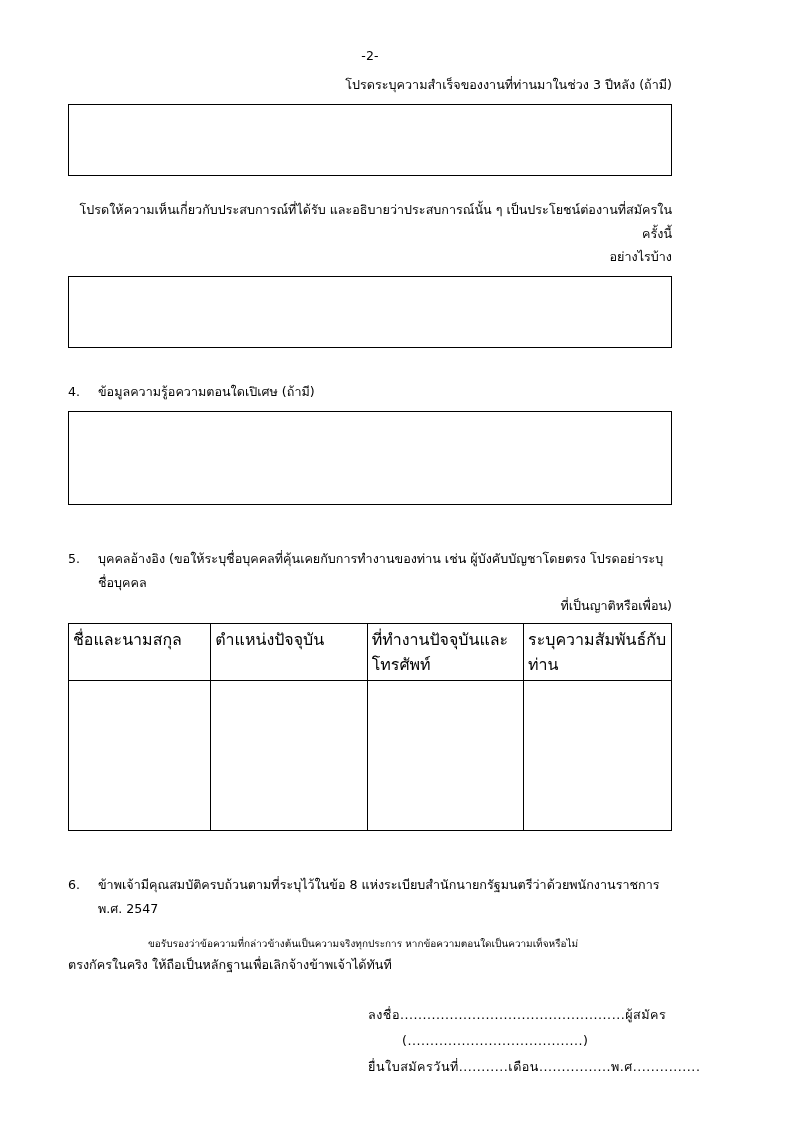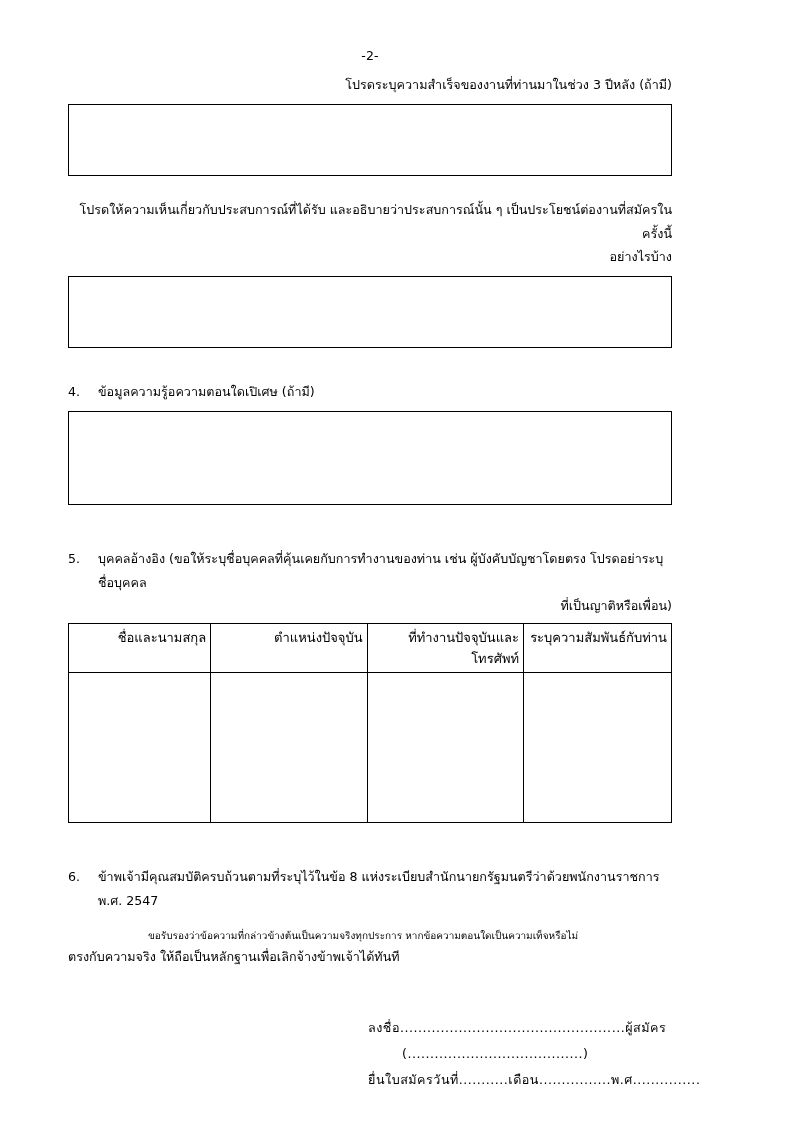--- a/index.html
+++ b/index.html
@@ -69,23 +69,23 @@
   table.ref-table {
     border-collapse: collapse;
     width: 100%;
     margin-top: 6px;
     table-layout: fixed;
   }
   table.ref-table th,
   table.ref-table td {
     border: 1px solid #000000;
     font-weight: normal;
-    font-size: 13px;
+    font-size: 16px;
     padding: 3px 4px;
-    text-align: right;
+    text-align: left;
     vertical-align: top;
   }
   table.ref-table th {
     height: 22px;
   }
   table.ref-table td.body-cell {
     height: 143px;
   }
   .col1 { width: 23.5%; }
   .col2 { width: 26%; font-family: Liberation Serif, serif; }
@@ -98,21 +98,21 @@
     margin: 0;
     text-indent: 80px;
   }
   .declare-cont {
     font-size: 12.6px;
     line-height: 1.95;
     margin: 0;
   }
 
   .signature-block {
-    margin-top: 45px;
+    margin-top: 24px;
     font-size: 12.6px;
     line-height: 2.05;
   }
   .sig-line {
     padding-left: 300px;
     white-space: nowrap;
   }
   .sig-line.paren {
     padding-left: 334px;
   }
@@ -178,21 +178,21 @@
     <div class="gap-xl"></div>
 
     <div class="numbered">
       <span class="num">6.</span>
       <span class="txt">ข้าพเจ้ามีคุณสมบัติครบถ้วนตามที่ระบุไว้ในข้อ 8 แห่งระเบียบสำนักนายกรัฐมนตรีว่าด้วยพนักงานราชการ พ.ศ. 2547</span>
     </div>
 
     <div class="gap-sm"></div>
 
     <p class="declare-indent">ขอรับรองว่าข้อความที่กล่าวข้างต้นเป็นความจริงทุกประการ หากข้อความตอนใดเป็นความเท็จหรือไม่</p>
-    <p class="declare-cont">ตรงกับความจริง  ให้ถือเป็นหลักฐานเพื่อเลิกจ้างข้าพเจ้าได้ทันที</p>
+    <p class="declare-cont">ตรงกัครในคริง  ให้ถือเป็นหลักฐานเพื่อเลิกจ้างข้าพเจ้าได้ทันที</p>
 
     <div class="signature-block">
       <div class="sig-line dots">ลงชื่อ..................................................ผู้สมัคร</div>
       <div class="sig-line paren dots">(.......................................)</div>
       <div class="sig-line date dots">ยื่นใบสมัครวันที่...........เดือน................พ.ศ...............</div>
     </div>
 
   </div>
 </div>
 

